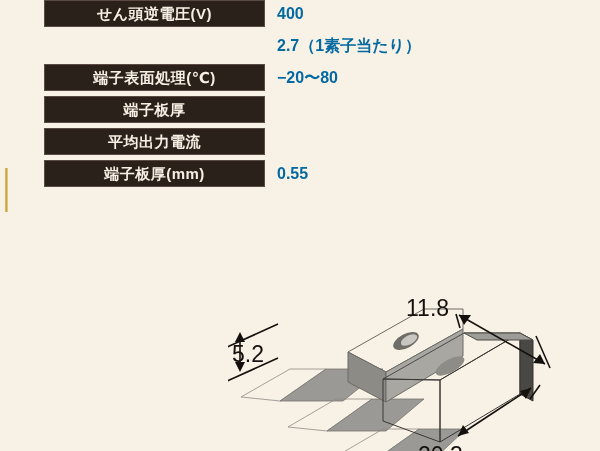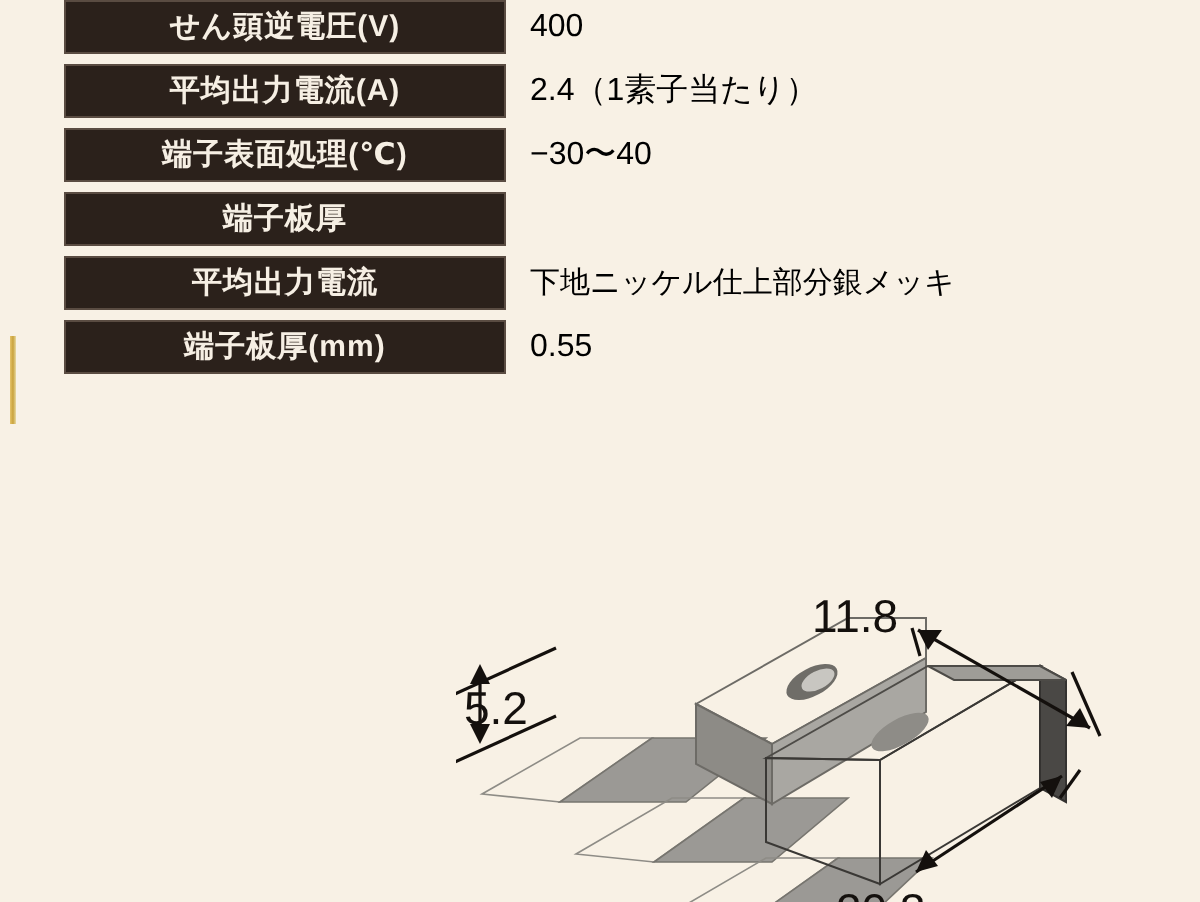--- a/index.html
+++ b/index.html
@@ -9,41 +9,42 @@
     font-family:"Liberation Sans","DejaVu Sans",sans-serif;
   }
 
   
   .gold-bar{
     position:absolute;left:5px;top:168px;width:3px;height:44px;
     background:linear-gradient(to right,#e6c46a,#c9a23c,#e8d9a0);
   }
 
   
-  .spec-table{position:absolute;left:0;top:0;width:496px;}
+  .spec-table{position:absolute;left:12px;top:0;width:496px;}
   .spec-row{
     position:relative;height:27px;margin-bottom:5px;
     display:flex;align-items:stretch;
   }
   .spec-label{
     position:absolute;left:32px;top:0;width:221px;height:27px;
     background:#2b211b;
     border:1px solid #5a4c42;
     box-sizing:border-box;
     color:#f6efe4;
     display:flex;align-items:center;justify-content:center;
     font-size:15px;font-weight:bold;
     letter-spacing:0.5px;
     line-height:1;
   }
   .spec-value{
     position:absolute;left:265px;top:0;height:27px;
     display:flex;align-items:center;
-    color:#000000;font-size:16px;line-height:1;
+    color:#0369a1;font-size:16px;line-height:1;
     white-space:nowrap;
+    font-weight:bold;
   }
   .spec-value.small{font-size:15px;}
 
   
   .diode-wrap{
     position:absolute;left:262px;top:0;height:27px;width:210px;
   }
   .diode-wrap svg{display:block;}
 
   
@@ -63,36 +64,34 @@
 <div class="gold-bar"></div>
 
 <div class="spec-table">
 
   <div class="spec-row" style="top:0px;">
     <div class="spec-label">せん頭逆電圧(V)</div>
     <div class="spec-value">400</div>
   </div>
 
   <div class="spec-row">
-    <div class="spec-label">平均出力電流(A)</div>
-    <div class="spec-value">2.4（1素子当たり）</div>
+    <div class="spec-value">2.7（1素子当たり）</div>
   </div>
 
   <div class="spec-row">
     <div class="spec-label">端子表面処理(℃)</div>
-    <div class="spec-value">−30〜40</div>
+    <div class="spec-value">−20〜80</div>
   </div>
 
   <div class="spec-row">
     <div class="spec-label">端子板厚</div>
   </div>
 
   <div class="spec-row">
     <div class="spec-label">平均出力電流</div>
-    <div class="spec-value small">下地ニッケル仕上部分銀メッキ</div>
   </div>
 
   <div class="spec-row">
     <div class="spec-label">端子板厚(mm)</div>
     <div class="spec-value">0.55</div>
   </div>
 
 
 </div>
 

